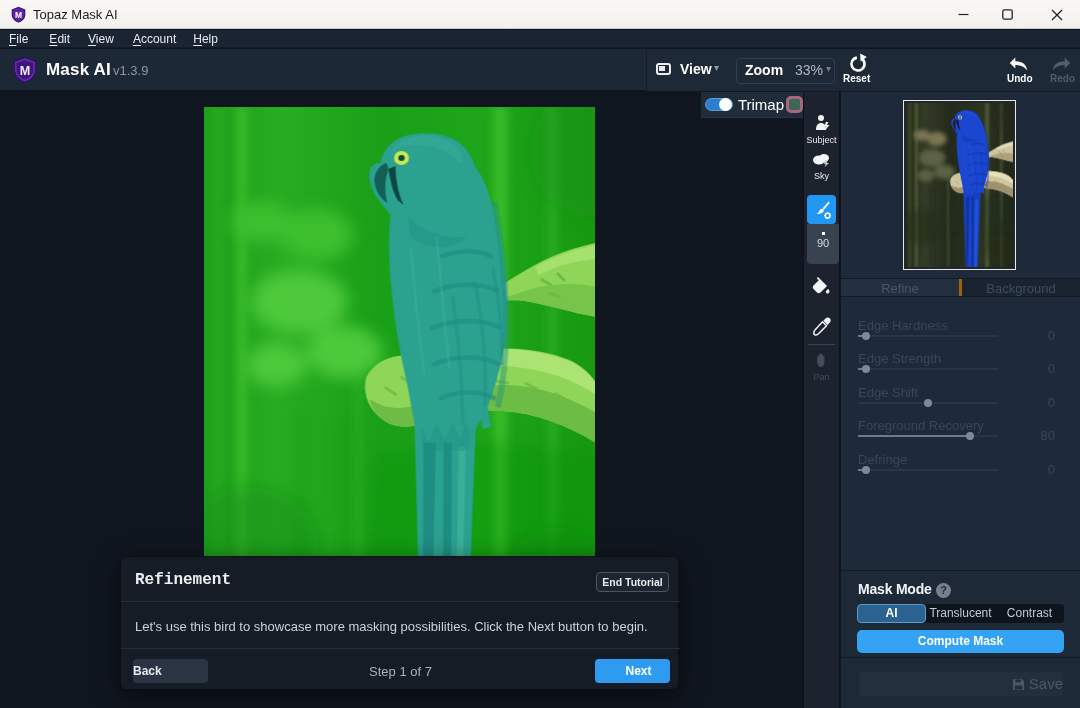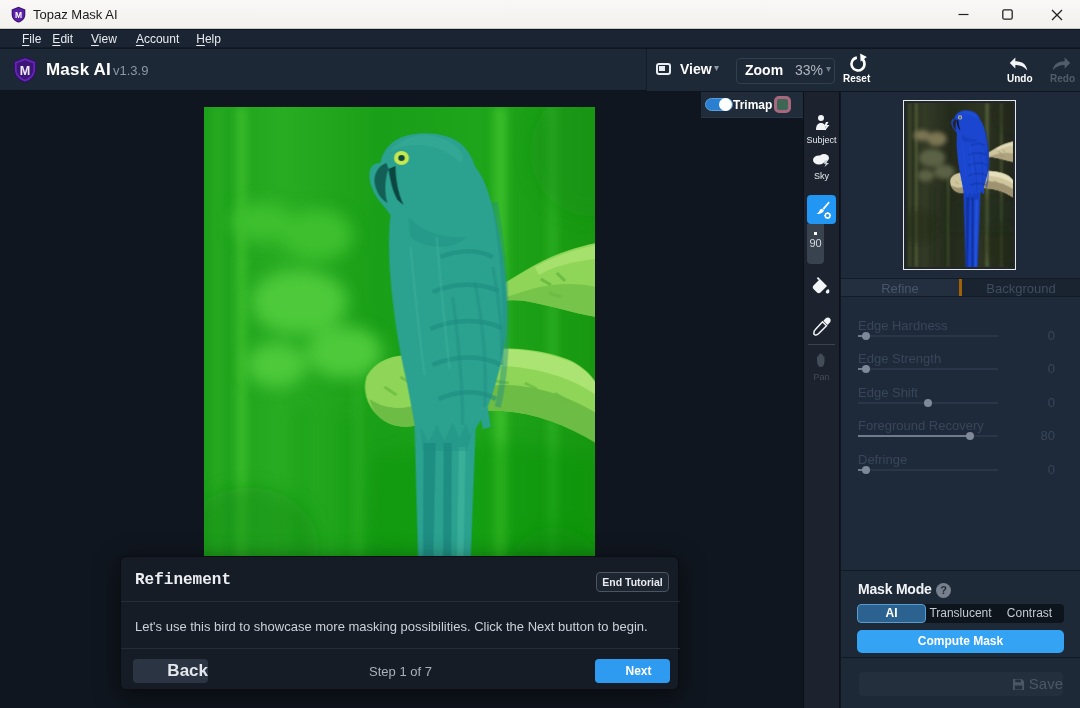--- a/index.html
+++ b/index.html
@@ -47,32 +47,32 @@
 
   
   #canvas { position:absolute; left:0; top:92px; width:803px; height:616px; background:#10161f; }
   #bigimg { position:absolute; left:204px; top:15px; width:391px; height:583px; }
   #trimapbar { position:absolute; left:701px; top:0px; width:102px; height:26px;
     background:#202c3a; border-bottom:1px solid #2a3646; display:flex; align-items:center; }
   #tswitch { position:relative; margin-left:4px; width:28px; height:13px; background:#2b7fd0;
     border:1px solid #5a9fdc; border-radius:8px; }
   #tswitch::after { content:""; position:absolute; right:0px; top:-1px; width:13px; height:13px;
     background:#fff; border-radius:50%; }
-  #tlbl { color:#fff; font-size:12px; font-weight:bold; }
+  #tlbl { margin-left:5px; color:#fff; font-size:15px; font-weight:normal; }
   #tswatch { margin-left:2px; width:17px; height:17px; border-radius:5px;
     background:#3e6655; border:3px solid #a8677f; }
 
   
   #toolbar { position:absolute; left:803px; top:92px; width:37px; height:616px;
     background:#1c232e; border-left:1px solid #0c1118; border-right:1px solid #0c1118; }
   .tool { position:absolute; left:0; width:35px; text-align:center; color:#f2f4f6; }
   .tool .tl { font-size:9px; color:#e8ebee; margin-top:0px; }
   #tool-brush { position:absolute; left:3px; top:103px; width:29px; height:29px;
     background:#2196f3; border-radius:4px; display:flex; align-items:center; justify-content:center; }
-  #brushsz { position:absolute; left:3px; top:132px; width:17px; height:40px; background:#39424f;
+  #brushsz { position:absolute; left:3px; top:132px; width:32px; height:40px; background:#39424f;
     border-radius:0 0 4px 4px; text-align:center; color:#d6dadf; }
   #brushsz .dot { width:3px; height:3px; background:#fff; margin:8px auto 2px; }
   #brushsz .num { font-size:11px; }
   .tooldiv { position:absolute; left:4px; width:27px; height:1px; background:#39424d; }
 
   
   #panel { position:absolute; left:841px; top:92px; width:239px; height:616px; background:#1e2a39; }
   #thumbframe { position:absolute; left:62px; top:8px; width:113px; height:170px;
     border:1px solid #e8e8e6; background:#20282e; }
   #thumbimg { position:absolute; left:2px; top:2px; width:107px; height:164px; }
@@ -109,21 +109,21 @@
   
   #dialog { position:absolute; left:120px; top:556px; width:559px; height:134px;
     background:#151c26; border-radius:6px; box-shadow:0 6px 24px rgba(0,0,0,.55);
     border:1px solid #0a0e14; }
   #dlg-title { position:absolute; left:14px; top:14px; font-size:16px; font-weight:bold; color:#eceef1;font-family:Liberation Mono, monospace; }
   #dlg-end { position:absolute; right:9px; top:15px; width:73px; height:20px; border:1px solid #4a5462;
     border-radius:4px; background:#1d2530; color:#e8ebee; font-size:10.5px; font-weight:bold;
     text-align:center; line-height:18px; }
   .dlg-div { position:absolute; left:0; width:559px; height:1px; background:#242d3a; }
   #dlg-back { position:absolute; left:12px; top:102px; width:75px; height:24px; background:#2b3442;
-    border-radius:4px; color:#e4e7eb; font-size:17px; font-weight:bold; text-align:right; line-height:24px; }
+    border-radius:4px; color:#e4e7eb; font-size:12px; font-weight:bold; text-align:left; line-height:24px; }
   #dlg-step { position:absolute; left:0; top:107px; width:559px; text-align:center; color:#a9b0ba; font-size:13px; }
   #dlg-next { position:absolute; right:8px; top:102px; width:75px; height:24px; background:#2e9bf0;
     border-radius:4px; color:#fff; font-size:12px; font-weight:bold; text-align:center; line-height:24px;padding-left:12px; }
 </style>
 </head>
 <body>
 <div id="win">
 
   <svg width="0" height="0" style="position:absolute">
     <defs>
@@ -215,22 +215,22 @@
         </svg>
       </div>
     <div class="wbtn" id="b-close">
         <svg width="12" height="12" viewBox="0 0 12 12">
           <path d="M1 1 L11 11 M11 1 L1 11" stroke="#222" stroke-width="1.3"></path>
         </svg>
       </div>
   </div>
 
   <div id="menubar">
-    <span style="margin-left:22px"><u>F</u>ile</span>
-    <span style="margin-left:11px"><u>E</u>dit</span>
+    <span style="margin-left:9px"><u>F</u>ile</span>
+    <span style="margin-left:21px"><u>E</u>dit</span>
     <span style="margin-left:18px"><u>V</u>iew</span>
     <span style="margin-left:19px"><u>A</u>ccount</span>
     <span style="margin-left:17px"><u>H</u>elp</span>
   </div>
 
   <div id="apphdr">
     <svg id="hlogo" width="28" height="29" viewBox="0 0 20 20">
       <path d="M10 1 L18 4 L18 10 C18 15 14 18.5 10 19.5 C6 18.5 2 15 2 10 L2 4 Z" fill="#2e1260"></path>
       <path d="M10 2 L17.2 4.7 L17.2 10 C17.2 14.5 13.6 17.5 10 18.6 C6.4 17.5 2.8 14.5 2.8 10 L2.8 4.7 Z" fill="#6525b8"></path>
       <path d="M10 3.4 L15.9 5.6 L15.9 10 C15.9 13.6 13 16.2 10 17.2 C7 16.2 4.1 13.6 4.1 10 L4.1 5.6 Z" fill="#3c1575"></path>

